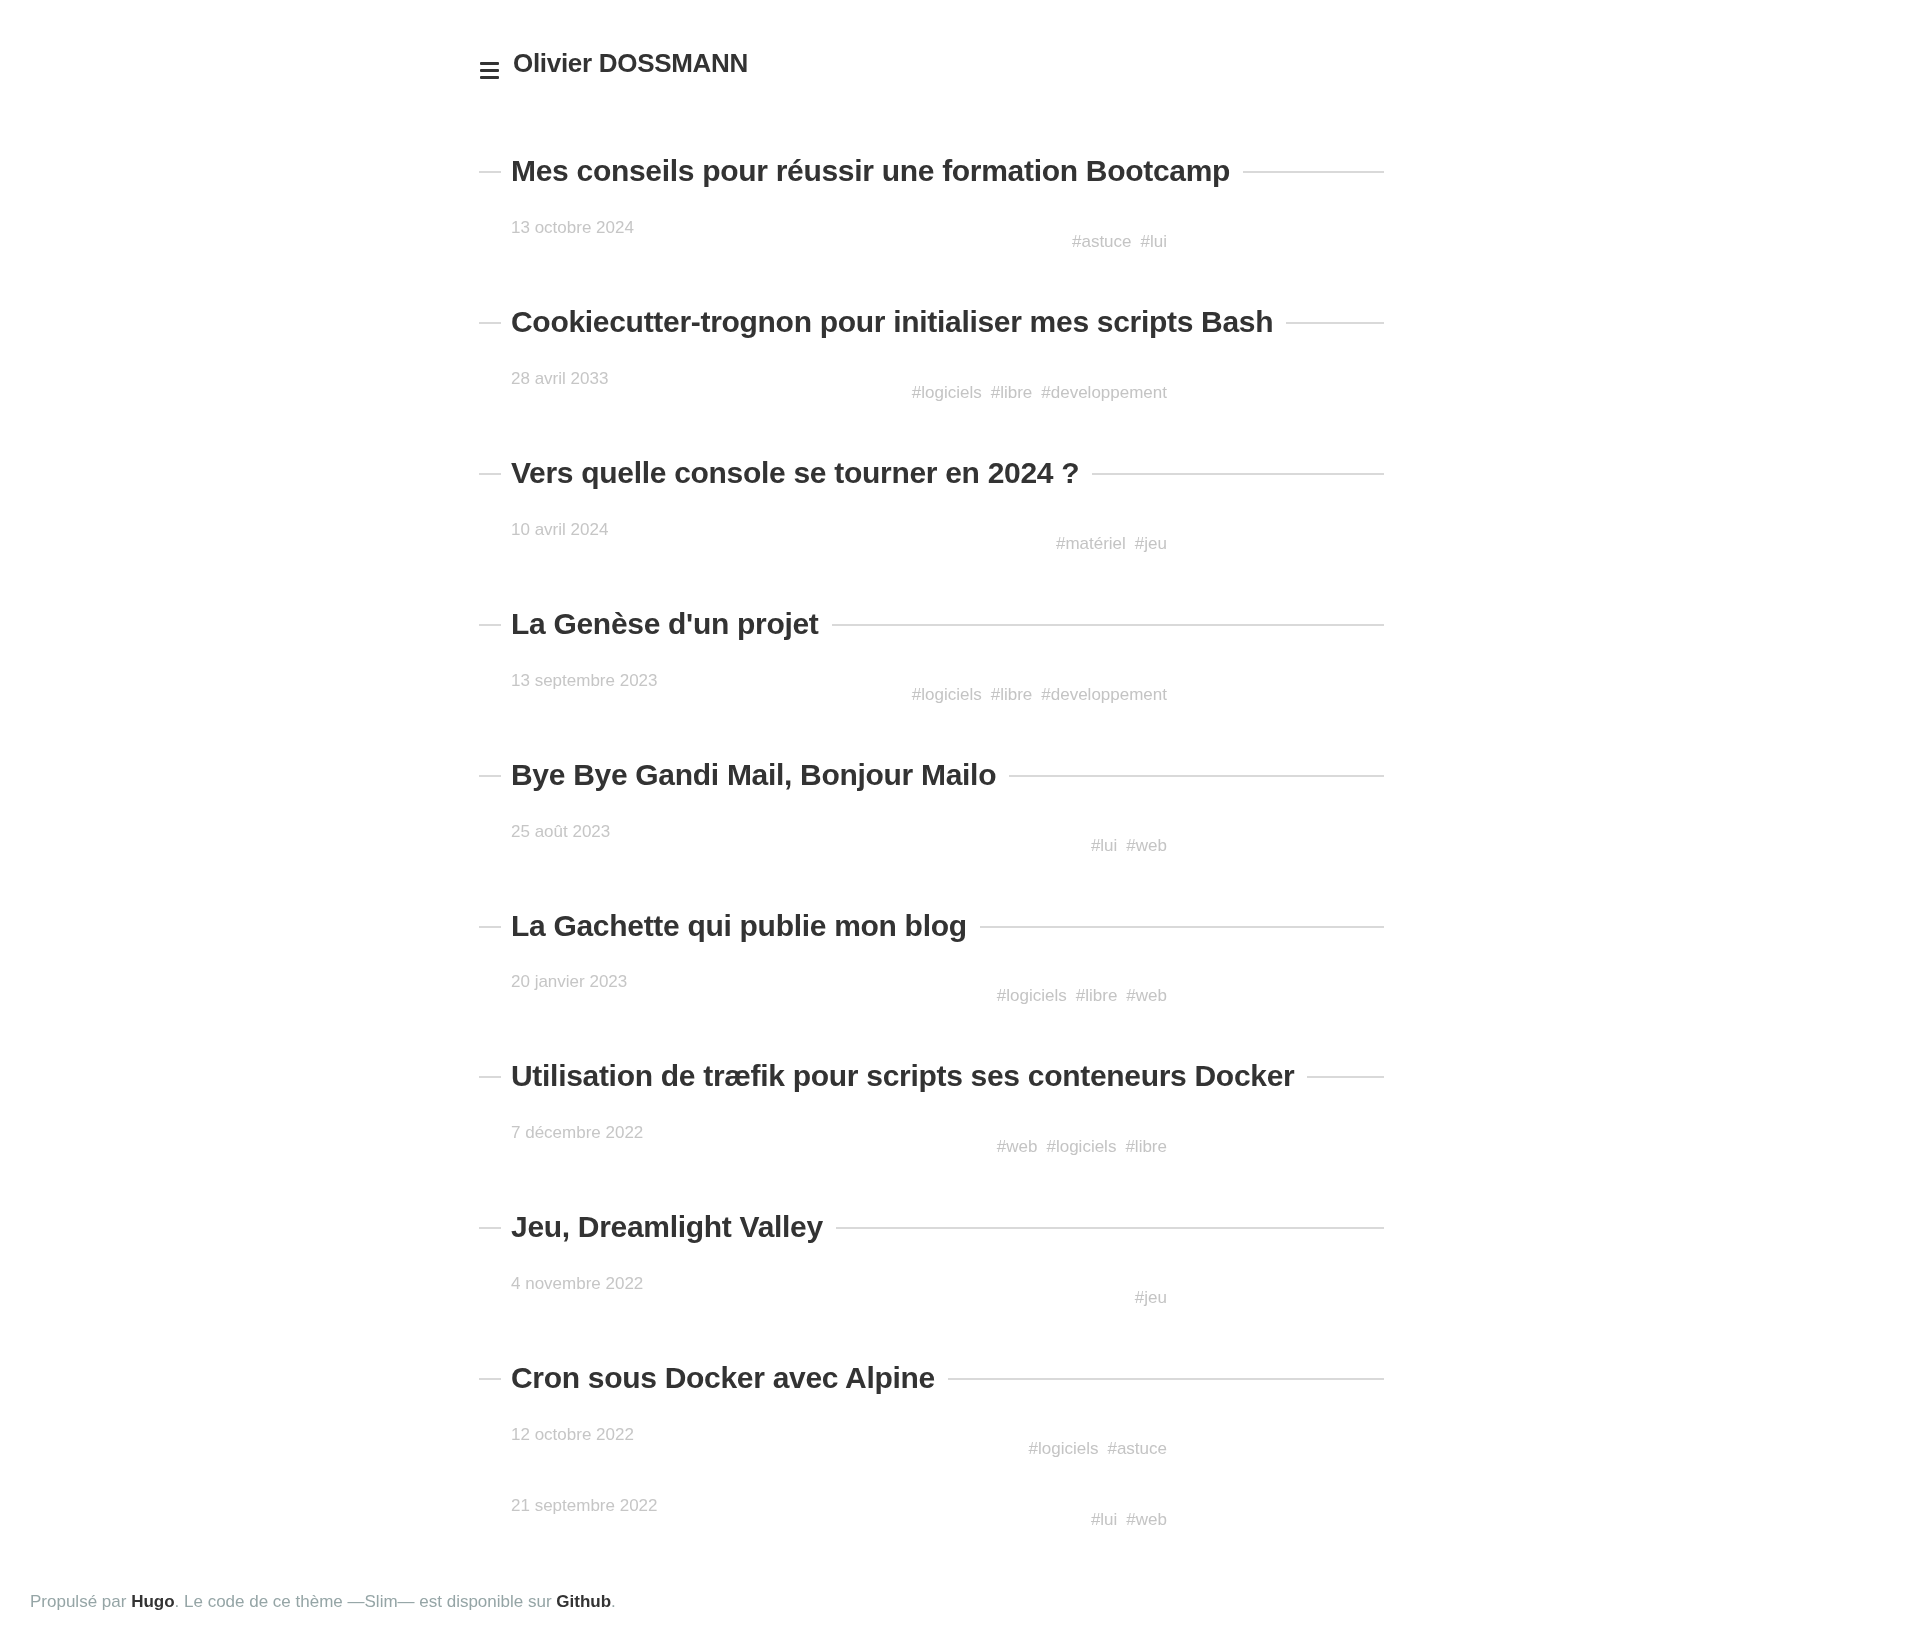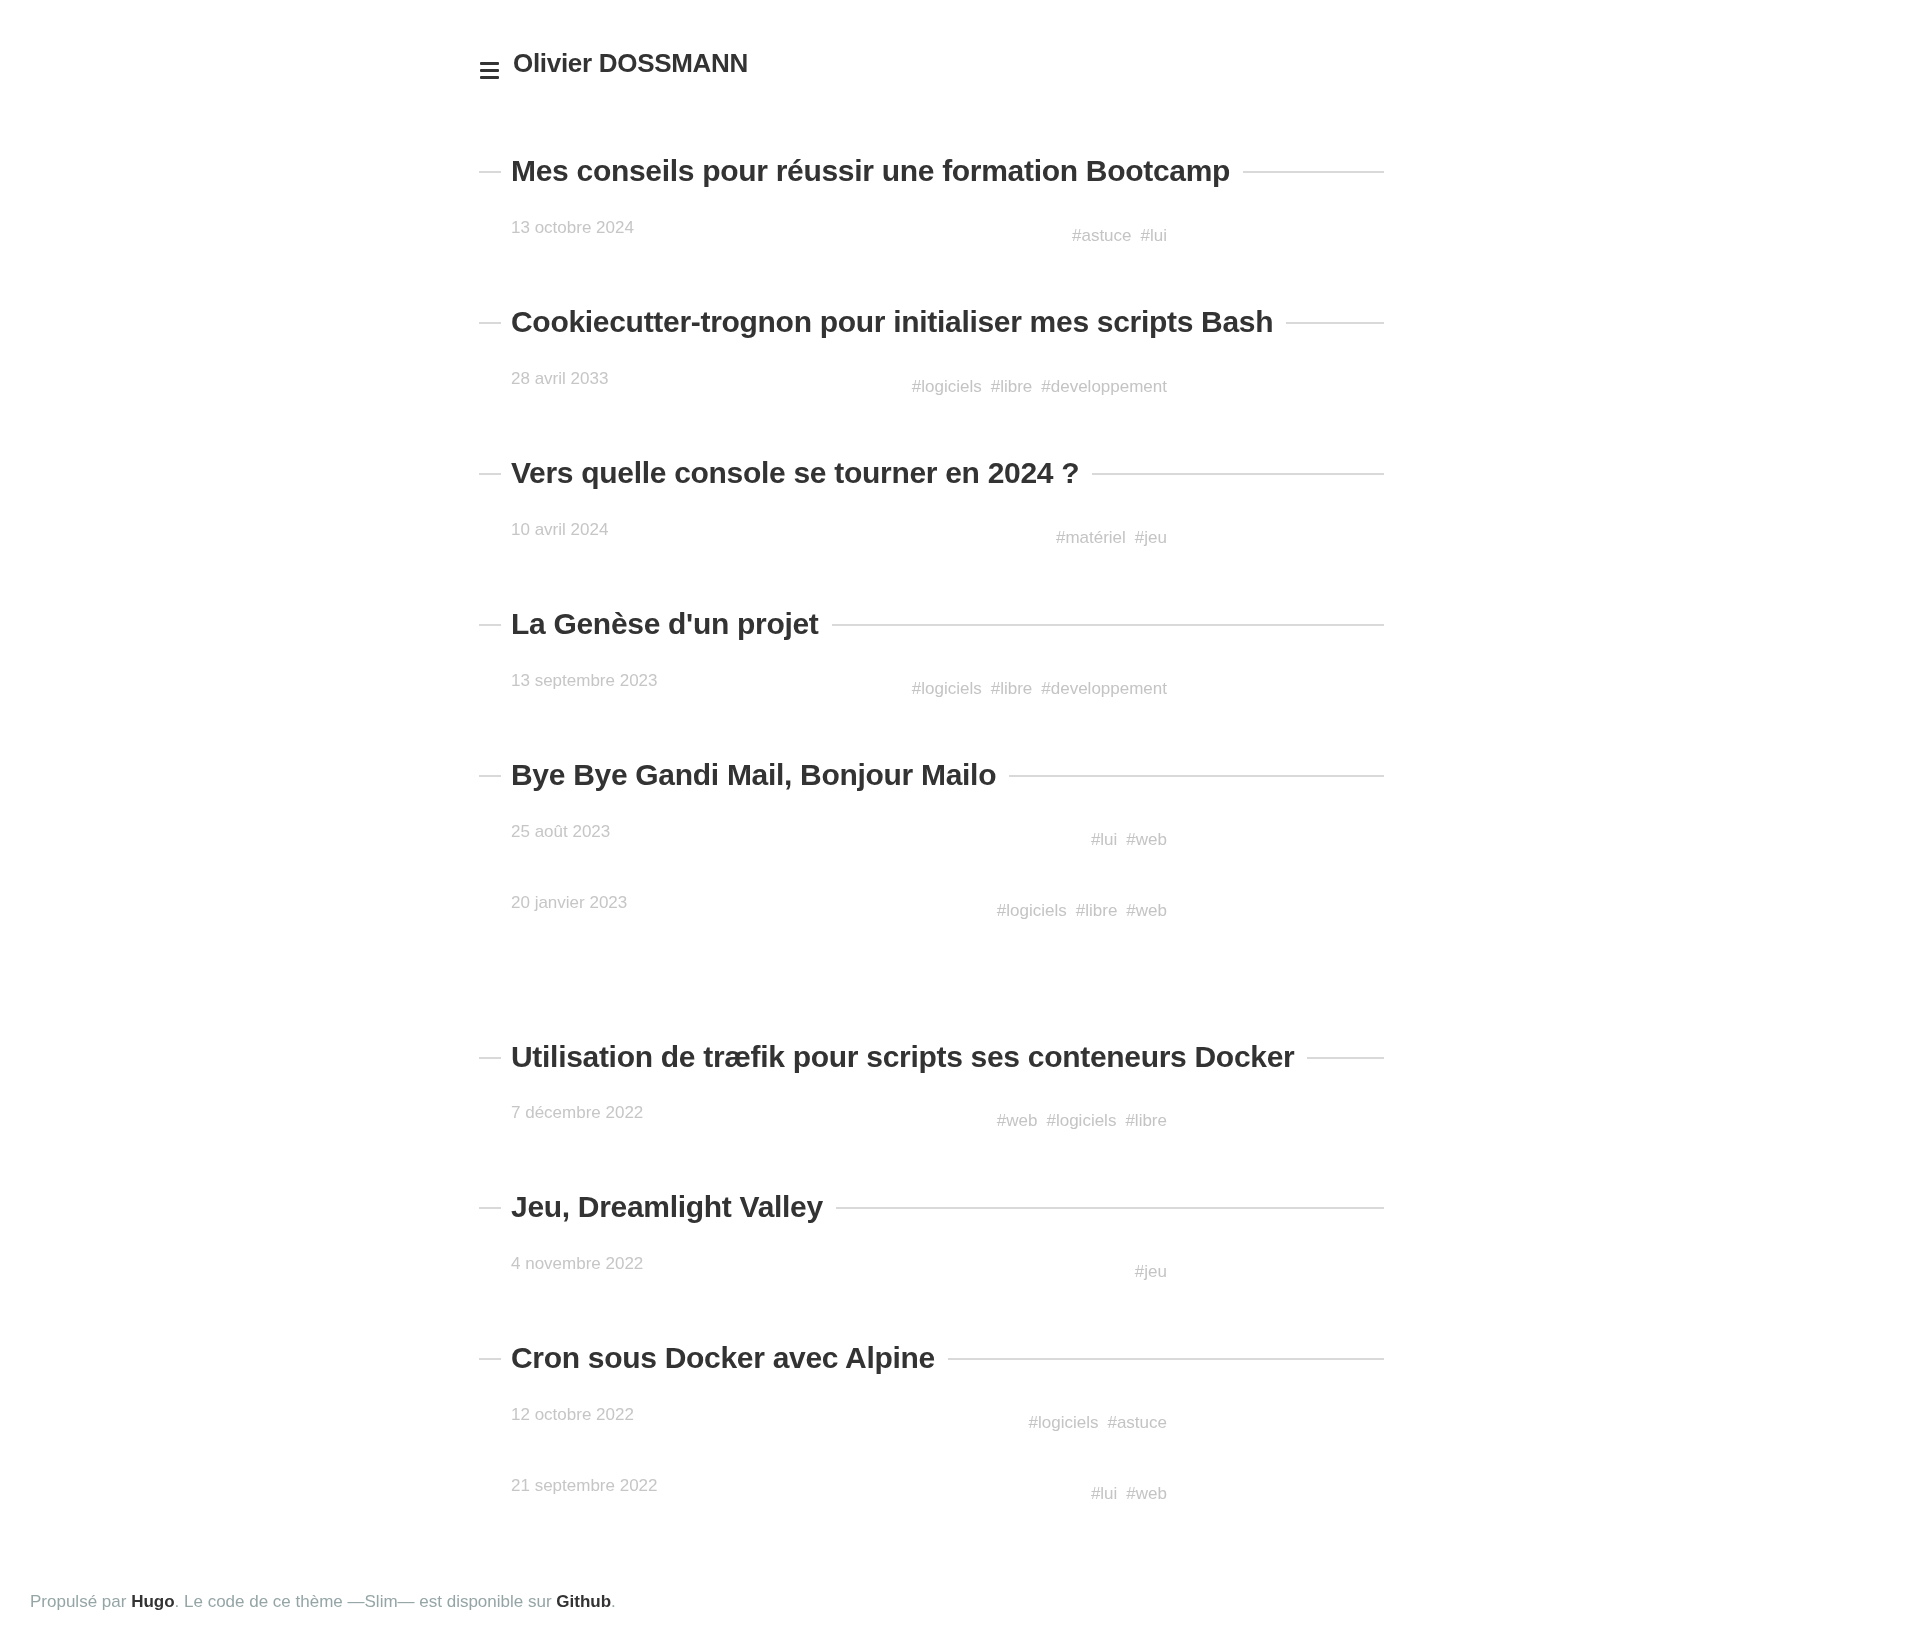--- a/index.html
+++ b/index.html
@@ -76,21 +76,21 @@
   .post-date {
     position: absolute;
     left: 32px;
     top: 7px;
     font-size: 17px;
     color: #c6c6c6;
   }
   .post-tags {
     position: absolute;
     right: 217px;
-    top: 15px;
+    top: 21px;
     display: flex;
     gap: 9px;
     font-size: 17px;
     color: #c4c4c4;
   }
   .post-tags .tag { cursor: pointer; }
   
   .site-footer {
     position: absolute;
     left: 0; right: 0;
@@ -191,20 +191,24 @@
         <span class="post-date">25 août 2023</span>
         <span class="post-tags">
           <span class="tag">#lui</span>
           <span class="tag">#web</span>
 
         </span>
       </div>
     </article>
 
     <article class="post">
+      <h2 class="post-title">
+        <span class="rule"></span>
+        <a href="#">La Gachette qui publie mon blog</a>
+      </h2>
       <div class="post-meta">
         <span class="post-date">20 janvier 2023</span>
         <span class="post-tags">
           <span class="tag">#logiciels</span>
           <span class="tag">#libre</span>
           <span class="tag">#web</span>
         </span>
       </div>
     </article>
 

